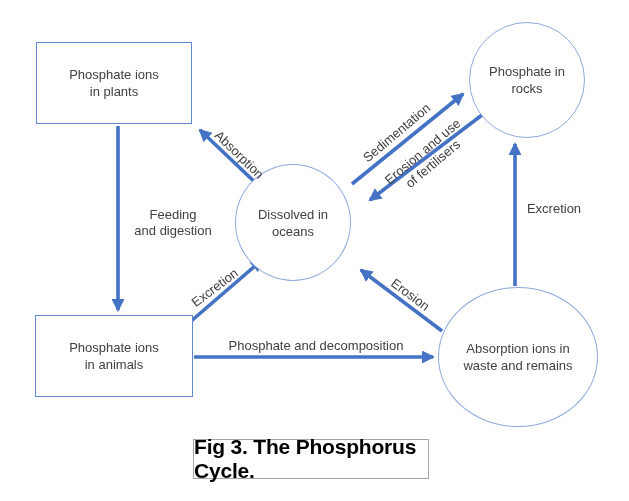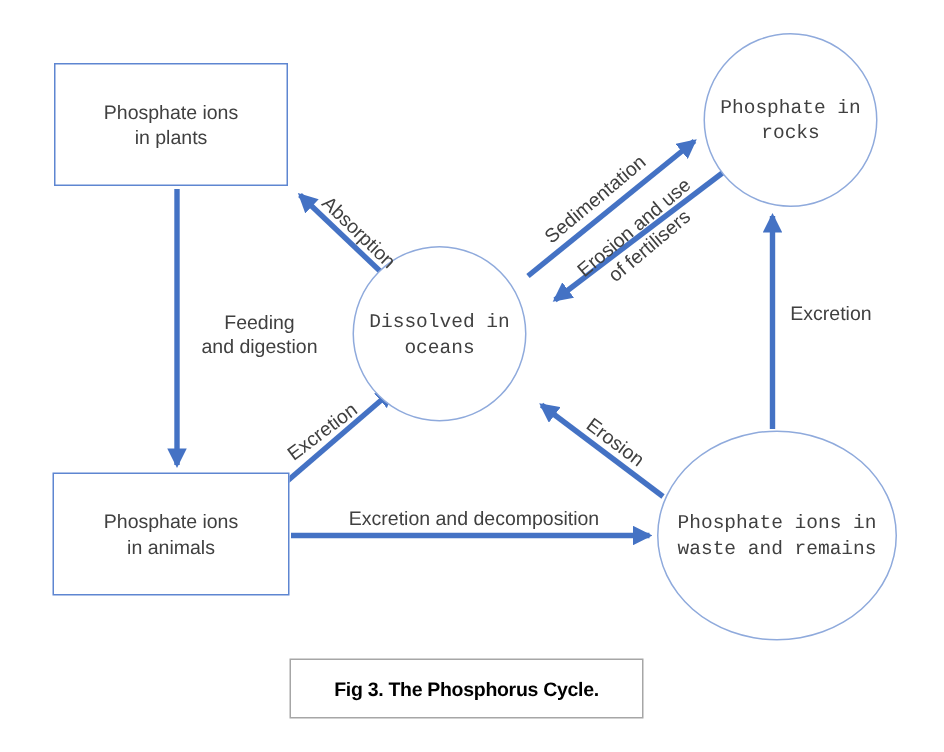--- a/index.html
+++ b/index.html
@@ -34,21 +34,20 @@
     white-space: pre-line;
     background: #ffffff;
     box-sizing: border-box;
   }
   .node.rect {
     border: 1.5px solid #5E86D1;
   }
   .node.circle {
     border: 1.3px solid #8FAADC;
     border-radius: 50%;
-    font-family: Liberation Mono, monospace;
   }
   .edge-label {
     position: absolute;
     color: #404040;
     font-size: 13px;
     line-height: 16px;
     white-space: pre-line;
     text-align: center;
     transform: translate(-50%, -50%);
   }
@@ -62,21 +61,21 @@
     top: 439px;
     width: 236px;
     height: 40px;
     border: 1.5px solid #A6A6A6;
     background: #ffffff;
     box-sizing: border-box;
     display: flex;
     align-items: center;
     justify-content: center;
     color: #000000;
-    font-size: 13px;
+    font-size: 21px;
     font-weight: 700;
     letter-spacing: -0.2px;
   }
 </style>
 </head>
 <body>
 
 <div class="stage">
 
   <svg class="edges-svg" viewBox="0 0 629 501" xmlns="http://www.w3.org/2000/svg">
@@ -109,39 +108,39 @@
     <span>Dissolved in
 oceans</span>
   </div>
 
   <div class="node rect" style="left:35px; top:315px; width:158px; height:82px;">
     <span>Phosphate ions
 in animals</span>
   </div>
 
   <div class="node circle" style="left:438px; top:287px; width:160px; height:140px;">
-    <span>Phosphate ions in
+    <span>Absorption ions in
 waste and remains</span>
   </div>
 
   <div class="edge-label r44" style="left:239px; top:155px;">Absorption</div>
 
   <div class="edge-label rm40" style="left:397px; top:133px;">Sedimentation</div>
 
   <div class="edge-label rm40" style="left:428px; top:158px;">Erosion and use
 of fertilisers</div>
 
   <div class="edge-label" style="left:173px; top:223px;">Feeding
 and digestion</div>
 
   <div class="edge-label rm37" style="left:215px; top:288px;">Excretion</div>
 
   <div class="edge-label r37" style="left:410px; top:295px;">Erosion</div>
 
-  <div class="edge-label" style="left:316px; top:346px;">Excretion and decomposition</div>
+  <div class="edge-label" style="left:316px; top:346px;">Phosphate and decomposition</div>
 
   <div class="edge-label" style="left:554px; top:209px;">Excretion</div>
 
   <div class="caption-box">
     <span>Fig 3. The Phosphorus Cycle.</span>
   </div>
 
 </div>
 
 </body></html>

